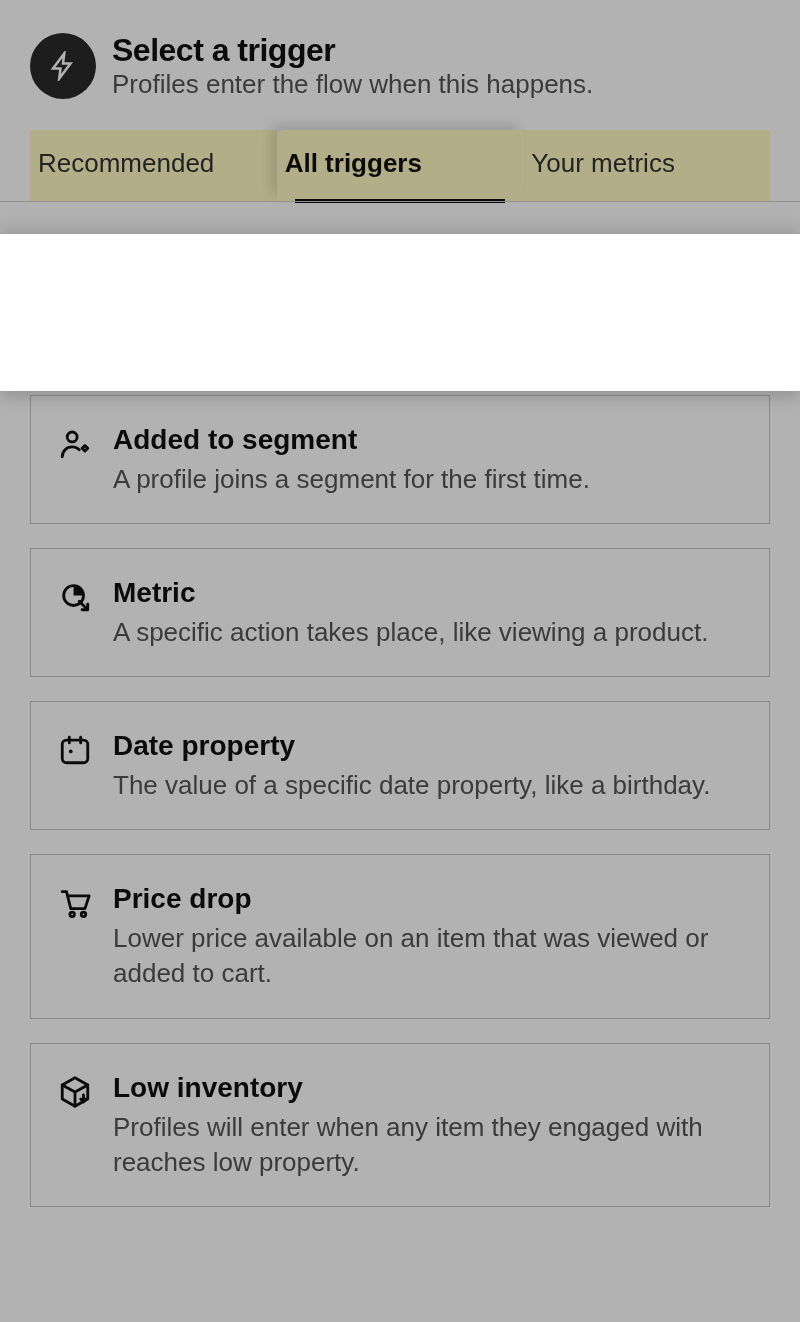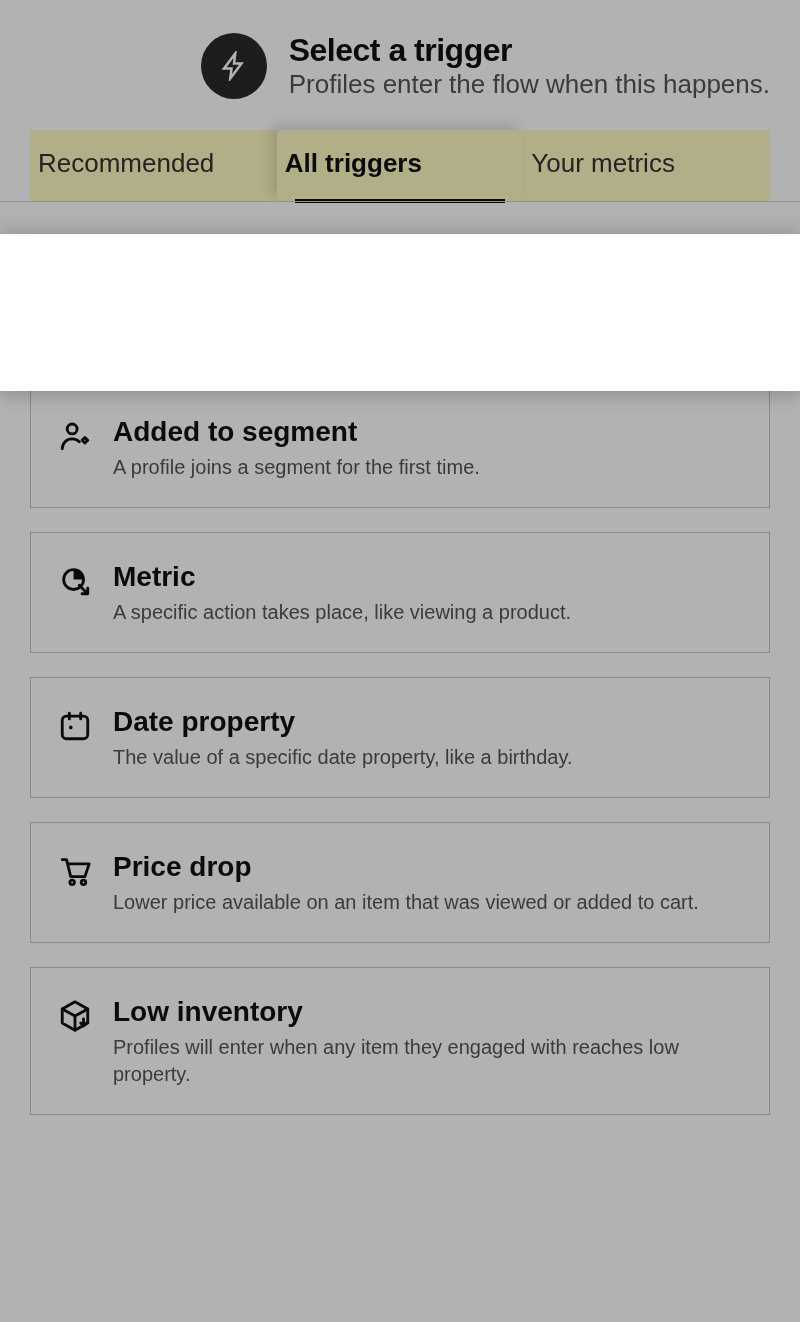--- a/index.html
+++ b/index.html
@@ -16,21 +16,21 @@
   }
 
   .page { position: relative; width: 800px; height: 1322px; background: #fff; }
 
   .header {
     padding: 32px 30px 0 30px;
     background: #fff;
     position: relative;
     z-index: 1;
   }
-  .header-row { display: flex; align-items: center; gap: 22px; justify-content: flex-end; }
+  .header-row { display: flex; align-items: center; gap: 16px; }
   .header-icon {
     width: 66px; height: 66px; border-radius: 50%;
     background: #2a2a2a; display:flex; align-items:center; justify-content:center; flex:none;
   }
   .header-icon svg { width: 30px; height: 30px; stroke:#fff; fill:none; stroke-width:2; }
   .header-title { font-size: 32px; font-weight: 700; letter-spacing:-0.5px; color:#111; }
   .header-sub   { font-size: 26px; color:#555; }
 
   .tabs {
     display:flex; margin-top: 30px; position:relative; z-index:1;
@@ -52,21 +52,21 @@
   }
 
   .list { padding: 40px 30px 30px; display:flex; flex-direction:column; gap:24px; position:relative; z-index:1;}
   .card {
     border:1px solid #c4c4c4; border-radius:0; background:#fff;
     padding: 28px 26px 26px; display:flex; gap:20px; align-items:flex-start; cursor:pointer;
   }
   .card-icon { flex:none; width:36px; height:36px; display:flex; align-items:center; justify-content:center; margin-top:2px;}
   .card-icon svg { width:34px; height:34px; stroke:#111; fill:none; stroke-width:2; stroke-linecap:round; stroke-linejoin:round;}
   .card-title { font-size:28px; font-weight:700; color:#111; }
-  .card-desc  { font-size:20px; color:#555; margin-top:6px; line-height:1.35;}
+  .card-desc  { font-size:26px; color:#555; margin-top:6px; line-height:1.35;}
 
   
   .card-selected {
     position:relative; z-index:20;
     box-shadow: 0 6px 14px rgba(0,0,0,0.18);
     border-color:#c8c8c8;
   }
   
   .selected-strip {
     position:absolute; left:0; right:0; background:#fff; z-index:10;

